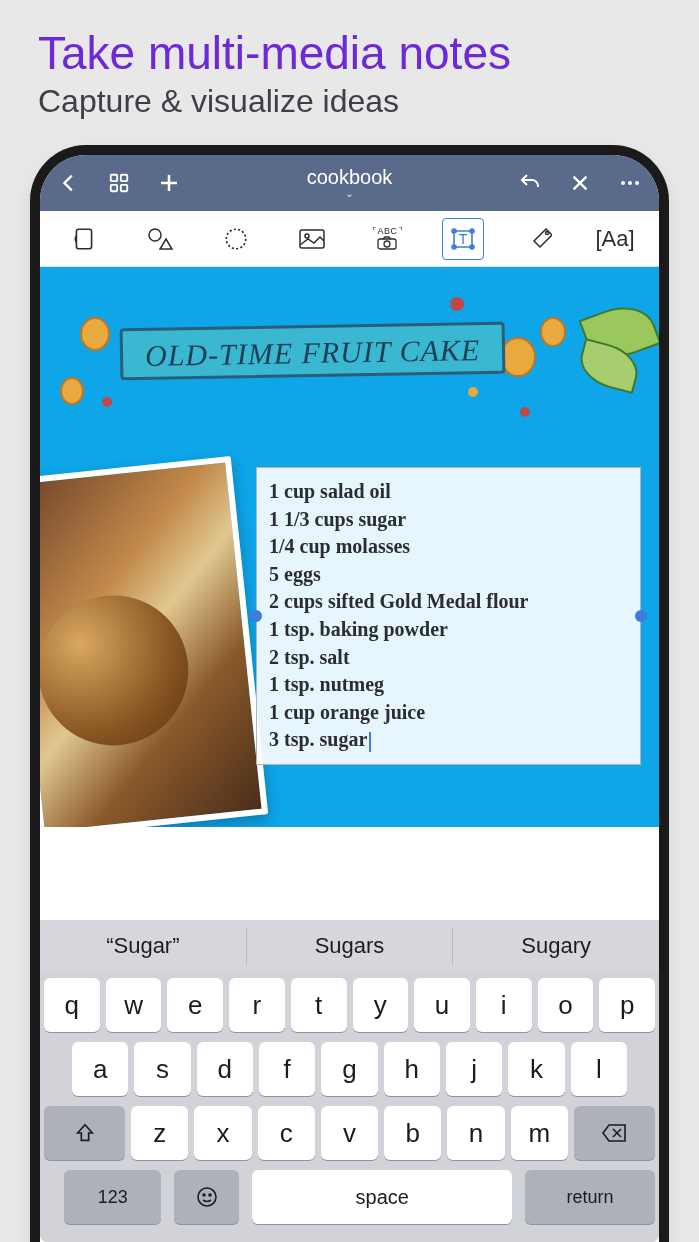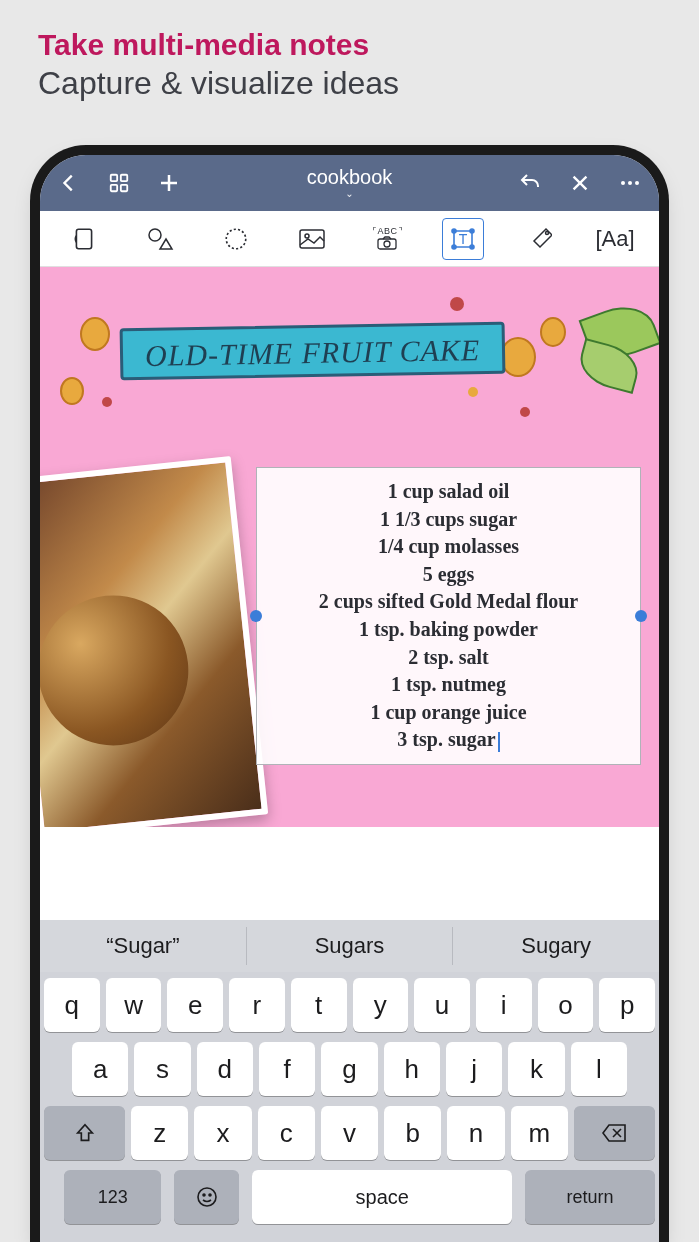--- a/index.html
+++ b/index.html
@@ -8,23 +8,23 @@
   height: 1242px;
   background: #e8e8e8;
   font-family: -apple-system, BlinkMacSystemFont, "Helvetica Neue", Arial, sans-serif;
   overflow: hidden;
   position: relative;
 }
 .promo-header {
   padding: 28px 38px 20px 38px;
 }
 .promo-title {
-  font-size: 30px;
-  font-weight: 700;
-  color: #be185d;
+  font-size: 46px;
+  font-weight: 400;
+  color: #6d28d9;
   line-height: 1.1;
 }
 .promo-subtitle {
   font-size: 32px;
   font-weight: 400;
   color: #3e4047;
   margin-top: 4px;
 }
 .phone {
   position: absolute;
@@ -67,24 +67,23 @@
   display: flex; align-items: center; justify-content: center;
   color: #2b2d33;
   border-radius: 4px;
 }
 .tool-btn.active {
   border: 1.5px solid #3b7dd8;
   color: #3b7dd8;
 }
 .canvas {
   position: relative;
-  background: #f9a8d4;
+  background: #0ea5e9;
   height: 560px;
   overflow: hidden;
-  text-align: center;
 }
 .title-banner {
   position: absolute;
   left: 80px;
   top: 58px;
   background: #3bb8d1;
   border: 3px solid #2a5d78;
   border-radius: 4px;
   padding: 8px 22px 4px 22px;
   font-family: "Comic Sans MS", cursive;
@@ -170,20 +169,21 @@
   transform: translateY(-50%);
 }
 .sel-handle.left { left: -7px; }
 .sel-handle.right { right: -7px; }
 .keyboard {
   position: absolute;
   left: 0; right: 0;
   bottom: 0;
   background: #d1d3d9;
   padding-bottom: 4px;
+  border-radius: 7px;
 }
 .suggestion-bar {
   display: flex;
   height: 52px;
   align-items: center;
   background: #d5d7dc;
 }
 .sugg {
   flex: 1;
   text-align: center;

